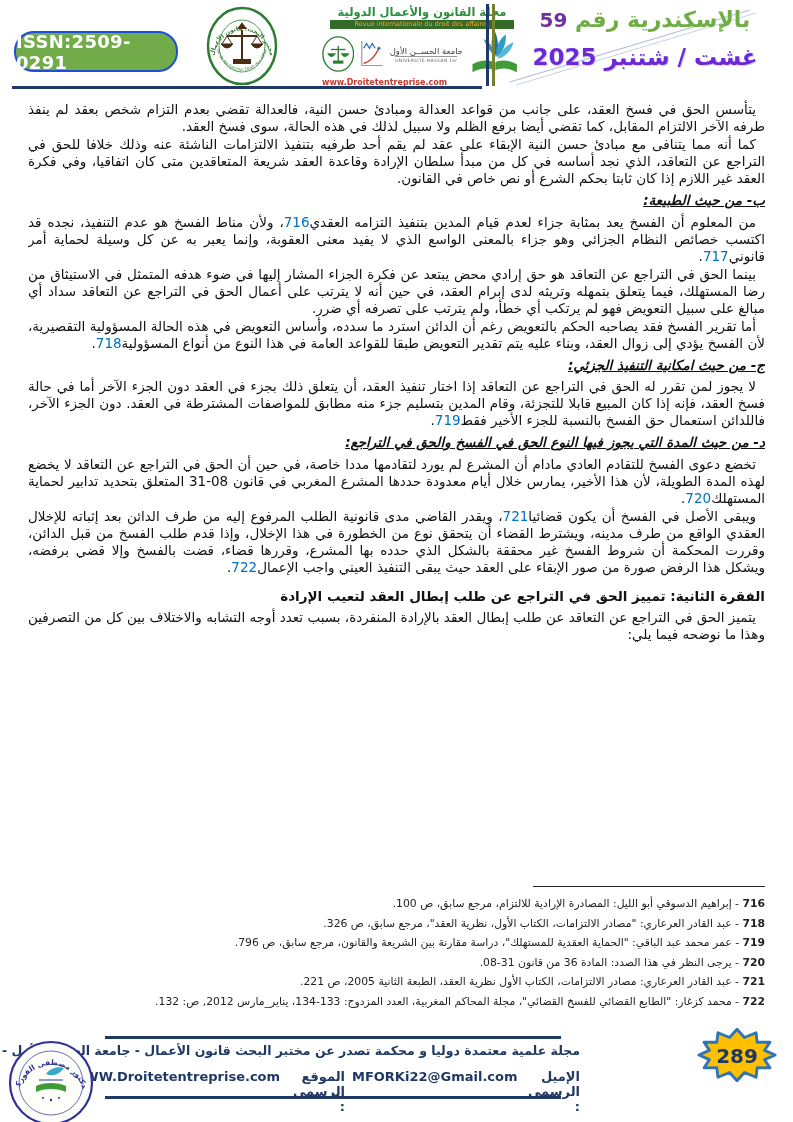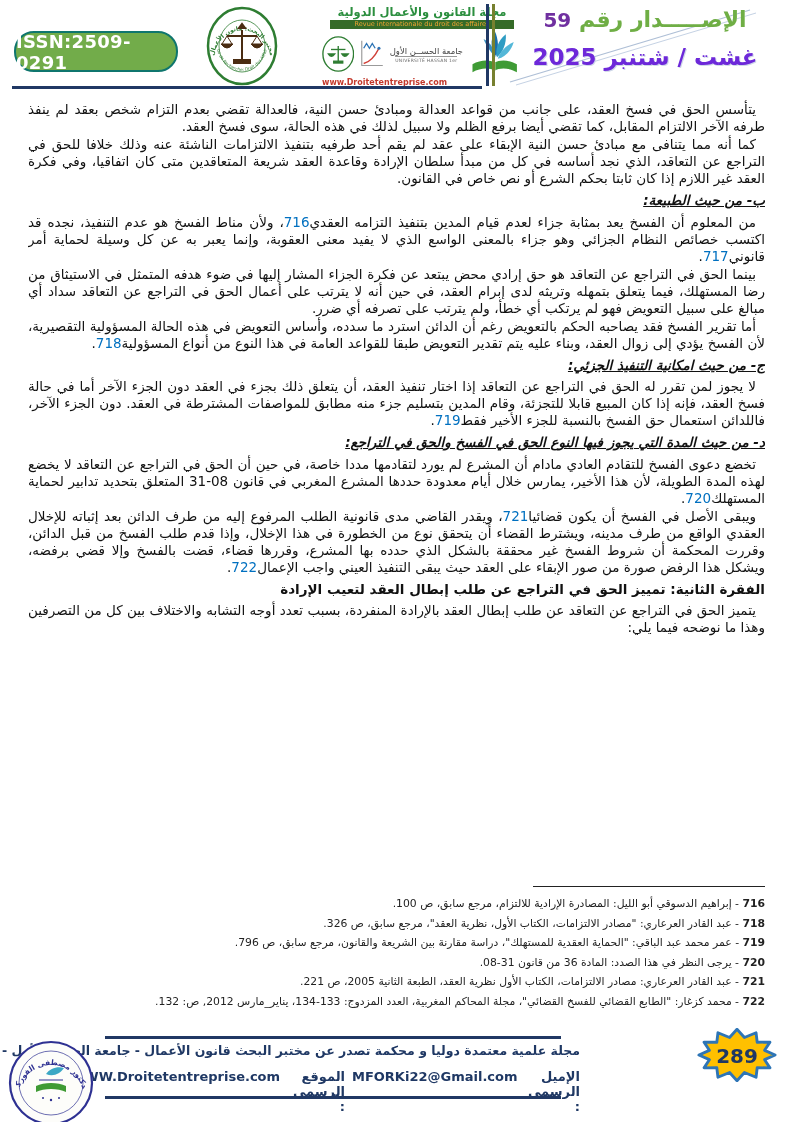--- a/index.html
+++ b/index.html
@@ -1,21 +1,21 @@
 <!DOCTYPE html>
 <html lang="ar"><head>
 <meta charset="utf-8">
 <style>
   html,body{margin:0;padding:0;background:#fff;}
   .page{width:793px;height:1122px;position:relative;margin:0 auto;background:#fff;overflow:hidden;
         font-family:"DejaVu Sans",sans-serif;color:#111;}
 
   
   .issn-pill{position:absolute;left:14px;top:31px;width:160px;height:37px;background:#72ac4a;
-             border:2px solid #0f766e;border-radius:20px;color:#fff;font-weight:bold;font-size:18px;
+             border:2px solid #1d4ed8;border-radius:20px;color:#fff;font-weight:bold;font-size:18px;
              display:flex;align-items:center;justify-content:center;letter-spacing:.3px;direction:ltr;}
   .lab-logo{position:absolute;left:206px;top:6px;}
   .center-logo{position:absolute;left:282px;top:5px;width:200px;height:84px;margin-left:40px;}
   .cl-title{color:#2c8f3f;font-weight:bold;font-size:11.5px;text-align:center;direction:rtl;line-height:14px;}
   .cl-frbar{background:#356b28;color:#f0a431;font-size:6.5px;text-align:center;line-height:9px;
             margin:1px 8px 2px 8px;direction:ltr;}
   .cl-row{display:flex;align-items:center;gap:3px;height:46px;direction:ltr;}
   .cl-univ{display:flex;flex-direction:column;align-items:center;width:78px;}
   .cl-univ-ar{font-size:8.5px;color:#444;direction:rtl;white-space:nowrap;}
   .cl-univ-fr{font-size:4.5px;color:#666;border-top:1px solid #999;padding-top:1px;letter-spacing:.3px;}
@@ -31,21 +31,21 @@
   .issue-line2{position:relative;font-size:23px;font-weight:bold;color:#6d28d9;line-height:38px;
                text-shadow:1px 1px 0 #cfd8e8;}
   .diag{position:absolute;left:0;top:0;width:290px;height:86px;}
 
   
   .body{position:absolute;top:100px;right:28px;left:28px;height:774px;overflow:hidden;direction:rtl;}
   .body p{margin:1px 0 1px 0;text-align:justify;font-size:13.5px;line-height:17px;text-indent:9px;}
   .ref{color:#0070c0;}
   .h-underline{font-weight:bold;font-style:italic;text-decoration:underline;font-size:13.5px;
                line-height:23.5px;margin-top:2px;}
-  .h-bold{font-weight:bold;font-size:13.5px;line-height:23.5px;margin-top:2px;}
+  .h-bold{font-weight:bold;font-size:13.5px;line-height:23.5px;margin-top:9px;}
 
   
   .fn-sep{position:absolute;top:886px;right:28px;width:232px;border-top:1.5px solid #222;}
   .footnotes{position:absolute;top:894px;right:28px;left:28px;height:142px;overflow:hidden;direction:rtl;}
   .fn{font-size:10.8px;line-height:19.6px;color:#222;}
   .fn-num{font-weight:bold;}
 
   
   .footer-rule-top{position:absolute;left:105px;top:1036px;width:456px;height:3px;background:#203864;}
   .footer-rule-bottom{position:absolute;left:105px;top:1096px;width:456px;height:3px;background:#203864;}
@@ -133,21 +133,21 @@
     <div class="b1"></div>
       <div class="b2"></div>
   </div>
 
   <div class="issue-block">
     <svg class="diag">
       <line x1="10" y1="80" x2="250" y2="8" stroke="#aebfd6" stroke-width="1.3"></line>
       <line x1="16" y1="83" x2="256" y2="11" stroke="#c5d2e4" stroke-width="1"></line>
     </svg>
     <div class="issue-line1">
-      <span>الإصـــــدار رقم</span>
+      <span>بالإسكندرية رقم</span>
       <span class="num">59</span>
     </div>
     <div class="issue-line2">غشت / شتنبر 2025</div>
   </div>
 
   <main class="body" id="article-body" dir="rtl">
       <p><span>يتأسس الحق في فسخ العقد، على جانب من قواعد العدالة ومبادئ حسن النية، فالعدالة تقضي بعدم التزام شخص بعقد لم ينفذ طرفه الآخر الالتزام المقابل، كما تقضي أيضا برفع الظلم ولا سبيل لذلك في هذه الحالة، سوى فسخ العقد.</span></p>
       <p><span>كما أنه مما يتنافى مع مبادئ حسن النية الإبقاء على عقد لم يقم أحد طرفيه بتنفيذ الالتزامات الناشئة عنه وذلك خلافا للحق في التراجع عن التعاقد، الذي نجد أساسه في كل من مبدأ سلطان الإرادة وقاعدة العقد شريعة المتعاقدين متى كان اتفاقيا، وفي فكرة العقد غير اللازم إذا كان ثابتا بحكم الشرع أو نص خاص في القانون.</span></p>
       <div class="h-underline">ب- من حيث الطبيعة:</div>
       <p><span>من المعلوم أن الفسخ يعد بمثابة جزاء لعدم قيام المدين بتنفيذ التزامه العقدي</span><span class="ref">716</span><span>، ولأن مناط الفسخ هو عدم التنفيذ، نجده قد اكتسب خصائص النظام الجزائي وهو جزاء بالمعنى الواسع الذي لا يفيد معنى العقوبة، وإنما يعبر به عن كل وسيلة لحماية أمر قانوني</span><span class="ref">717</span><span>.</span></p>

